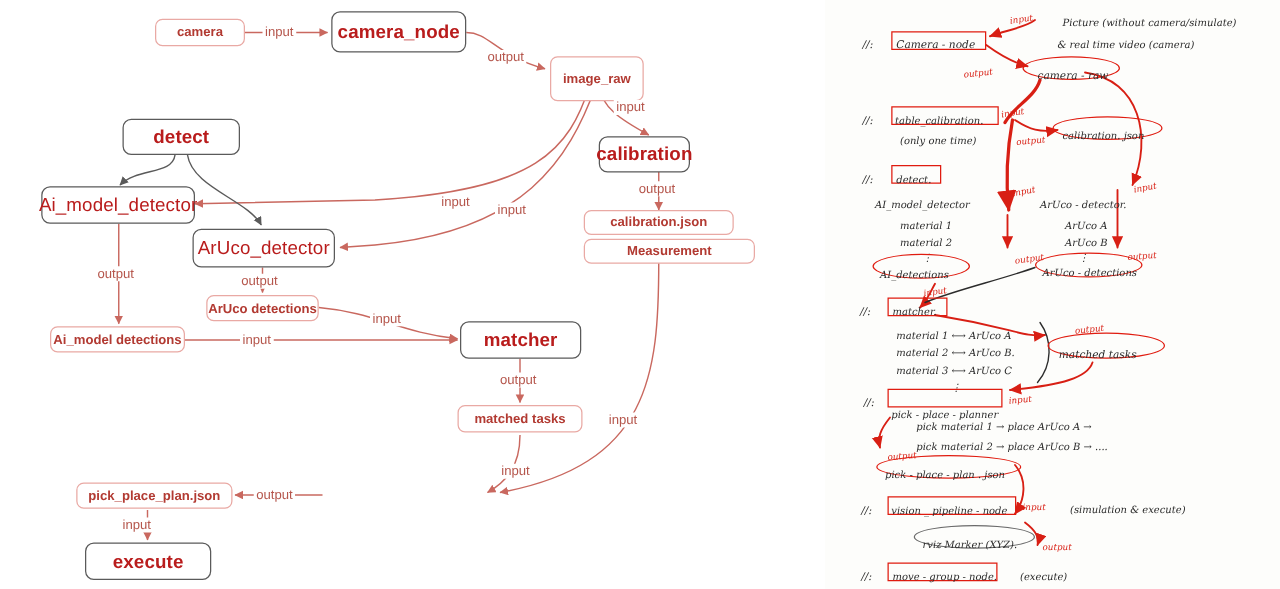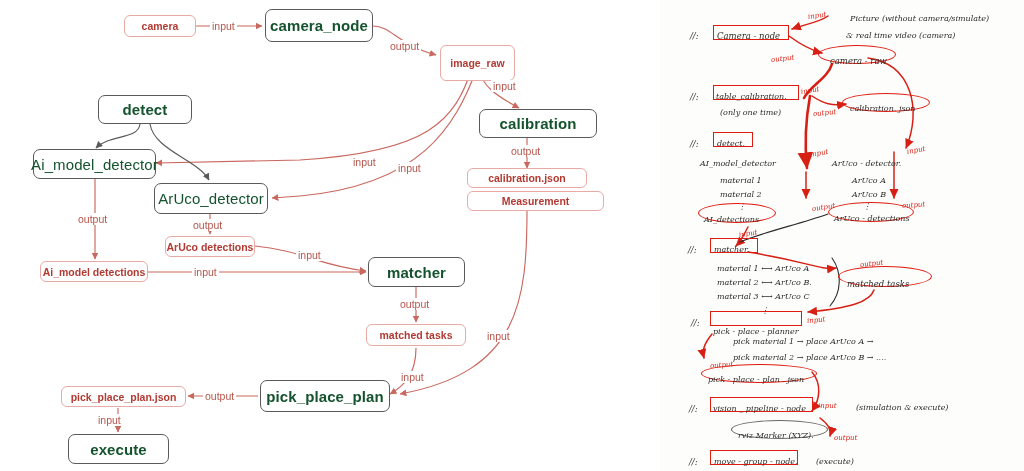--- a/index.html
+++ b/index.html
@@ -15,21 +15,21 @@
   #flow-svg{position:absolute;left:0;top:0;width:660px;height:471px;}
 
   .node{
     position:absolute;box-sizing:border-box;
     display:flex;align-items:center;justify-content:center;
     text-align:center;white-space:nowrap;
     border-radius:7px;background:#ffffff;
   }
   
   .proc{
-    border:1.6px solid #5a5a5a;color:#14532d;
+    border:1.6px solid #5a5a5a;color:#b91c1c;
     font-weight:bold;font-size:15px;letter-spacing:.1px;
   }
   .proc.thin{font-weight:normal;font-size:15px;}
   
   .data{
     border:1.2px solid #e9a9a4;color:#b23a32;
     font-weight:bold;font-size:10.5px;border-radius:6px;
   }
 
   .edge-label{
@@ -126,21 +126,21 @@
     </div>
 
     <div class="node proc" style="left:265px;top:9px;width:108px;height:33px;">
       <span>camera_node</span>
     </div>
 
     <div class="node data" style="left:440px;top:45px;width:75px;height:36px;">
       <span>image_raw</span>
     </div>
 
-    <div class="node proc" style="left:479px;top:109px;width:118px;height:29px;text-align:right;">
+    <div class="node proc" style="left:479px;top:109px;width:73px;height:29px;text-align:right;">
       <span>calibration</span>
     </div>
 
     <div class="node data" style="left:467px;top:168px;width:120px;height:20px;">
       <span>calibration.json</span>
     </div>
 
     <div class="node data" style="left:467px;top:191px;width:137px;height:20px;">
       <span>Measurement</span>
     </div>
@@ -166,23 +166,20 @@
     </div>
 
     <div class="node proc" style="left:368px;top:257px;width:97px;height:30px;text-align:center;">
       <span>matcher</span>
     </div>
 
     <div class="node data" style="left:366px;top:324px;width:100px;height:22px;">
       <span>matched tasks</span>
     </div>
 
-    <div class="node proc" style="left:260px;top:380px;width:130px;height:32px;">
-      <span>pick_place_plan</span>
-    </div>
 
     <div class="node data" style="left:61px;top:386px;width:125px;height:21px;">
       <span>pick_place_plan.json</span>
     </div>
 
     <div class="node proc" style="left:68px;top:434px;width:101px;height:30px;">
       <span>execute</span>
     </div>
 
     <span class="edge-label" style="left:210px;top:20px;">input</span>

